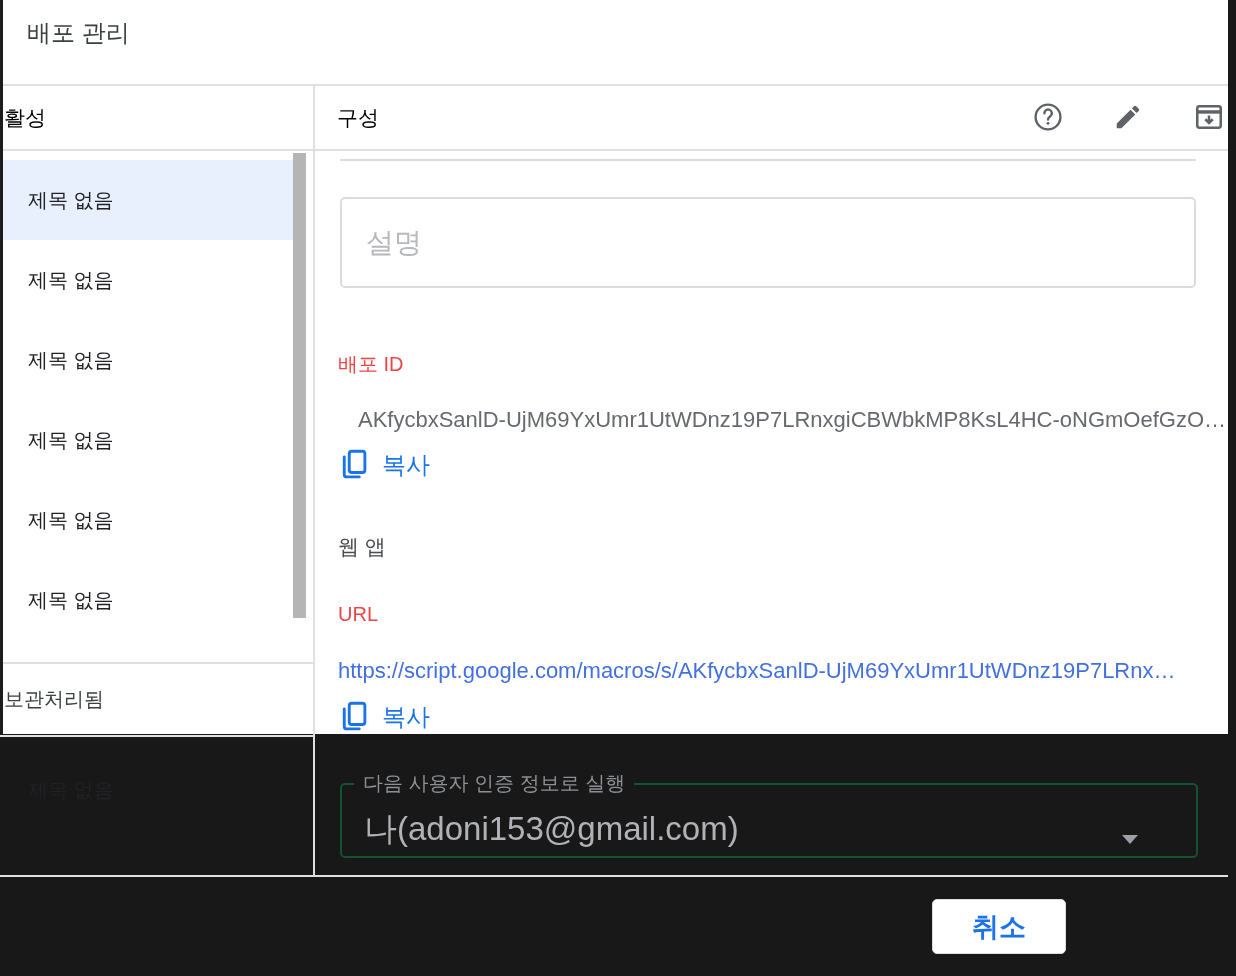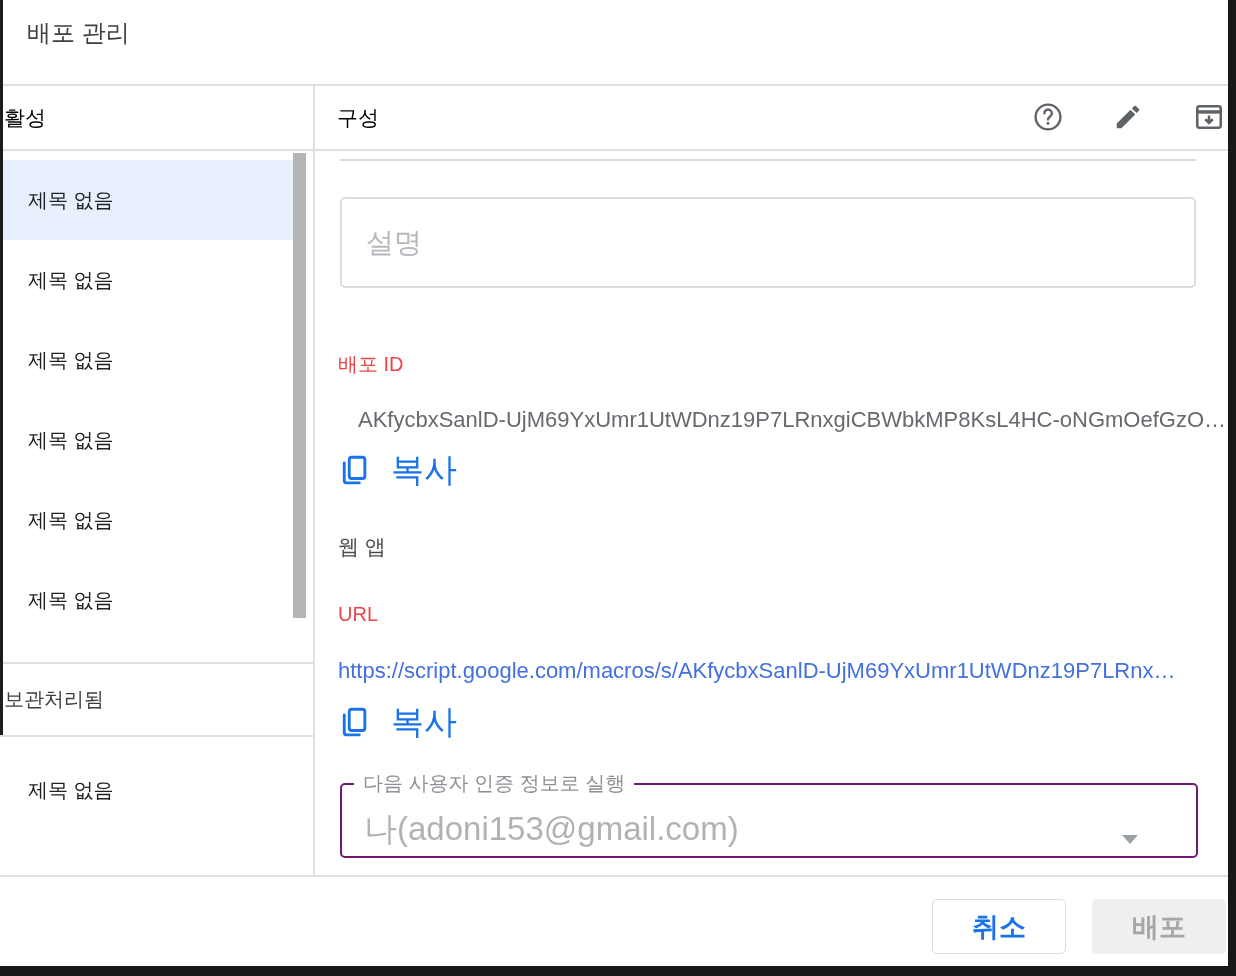--- a/index.html
+++ b/index.html
@@ -1,18 +1,18 @@
 <!DOCTYPE html>
 <html><head>
 <meta charset="utf-8">
 <style>
   * { margin:0; padding:0; box-sizing:border-box; }
   html,body { width:1236px; height:976px; background:#181818; overflow:hidden;
               font-family:"Liberation Sans", sans-serif; }
-  .dialog { position:absolute; left:0; top:0; width:1228px; height:966px; background:#ffffff; }
+  .dialog { position:absolute; left:0; top:0; width:1228px; height:734px; background:#ffffff; }
 
   
   .edge-right  { position:absolute; left:1228px; top:0; width:8px; height:976px; background:#181818; }
   .edge-bottom { position:absolute; left:0; top:966px; width:1236px; height:10px; background:#181818; }
   .edge-left   { position:absolute; left:0; top:0; width:3px; height:735px; background:#1c1c1c; }
 
   .abs { position:absolute; }
   .hline { position:absolute; height:1.5px; background:#e0e0e0; }
   .vline { position:absolute; width:1.5px; background:#e0e0e0; }
 
@@ -35,29 +35,29 @@
   .clipped-box-edge { position:absolute; left:340px; top:159px; width:856px; height:2px; background:#d9dade; }
 
   .desc-input { position:absolute; left:340px; top:197px; width:856px; height:91px;
                 border:2px solid #dadce0; border-radius:5px; padding:0 24px;
                 font-size:28px; color:#202124; font-family:"Liberation Sans",sans-serif; outline:none; }
   .desc-input::placeholder { color:#b6b8bd; }
 
   .field-label { position:absolute; font-size:20px; color:#ef4444; white-space:nowrap; }
   .mono-value  { position:absolute; font-size:22px; color:#66696e; white-space:nowrap; }
 
-  .copy-btn { position:absolute; display:flex; align-items:center; gap:23px;
+  .copy-btn { position:absolute; display:flex; align-items:center; gap:14px;
               background:none; border:none; cursor:pointer;
-              color:#1a73e8; font-size:33px; font-family:"Liberation Sans",sans-serif; }
+              color:#1a73e8; font-size:24px; font-family:"Liberation Sans",sans-serif; }
 
   .url-link { position:absolute; left:338px; top:658px; font-size:22px; color:#4270df;
               text-decoration:none; white-space:nowrap; }
 
   .exec-fieldset { position:absolute; left:340px; top:770px; width:858px; height:88px;
-                   border:2px solid #701a75; border-radius:5px; }
+                   border:2px solid #14532d; border-radius:5px; }
   .exec-fieldset legend { margin-left:12px; padding:0 9px; font-size:20px; color:#8d9094; white-space:nowrap; }
   .exec-value { font-size:33px; color:#b0b2b6; padding-left:22px; margin-top:10px; white-space:nowrap; }
   .dd-arrow { position:absolute; right:58px; top:38px; width:0; height:0;
               border-left:8px solid transparent; border-right:8px solid transparent;
               border-top:9px solid #9aa0a6; }
 
   
   .btn { position:absolute; top:899px; width:134px; height:55px; border-radius:5px;
          font-size:27px; font-weight:700; font-family:"Liberation Sans",sans-serif; cursor:pointer; }
   .btn-cancel { left:932px; background:#ffffff; border:1.5px solid #dadce0; color:#1a73e8; }
@@ -144,18 +144,17 @@
 
     <fieldset class="exec-fieldset">
       <legend>다음 사용자 인증 정보로 실행</legend>
       <div class="exec-value">나(adoni153@gmail.com)</div>
       <div class="dd-arrow"></div>
     </fieldset>
   </div>
 
   <div class="hline" style="left:0; top:875px; width:1228px;"></div>
   <button class="btn btn-cancel">취소</button>
-  <button class="btn btn-deploy">배포</button>
 </div>
 
 <div class="edge-right"></div>
 <div class="edge-bottom"></div>
 <div class="edge-left"></div>
 
 </body></html>

